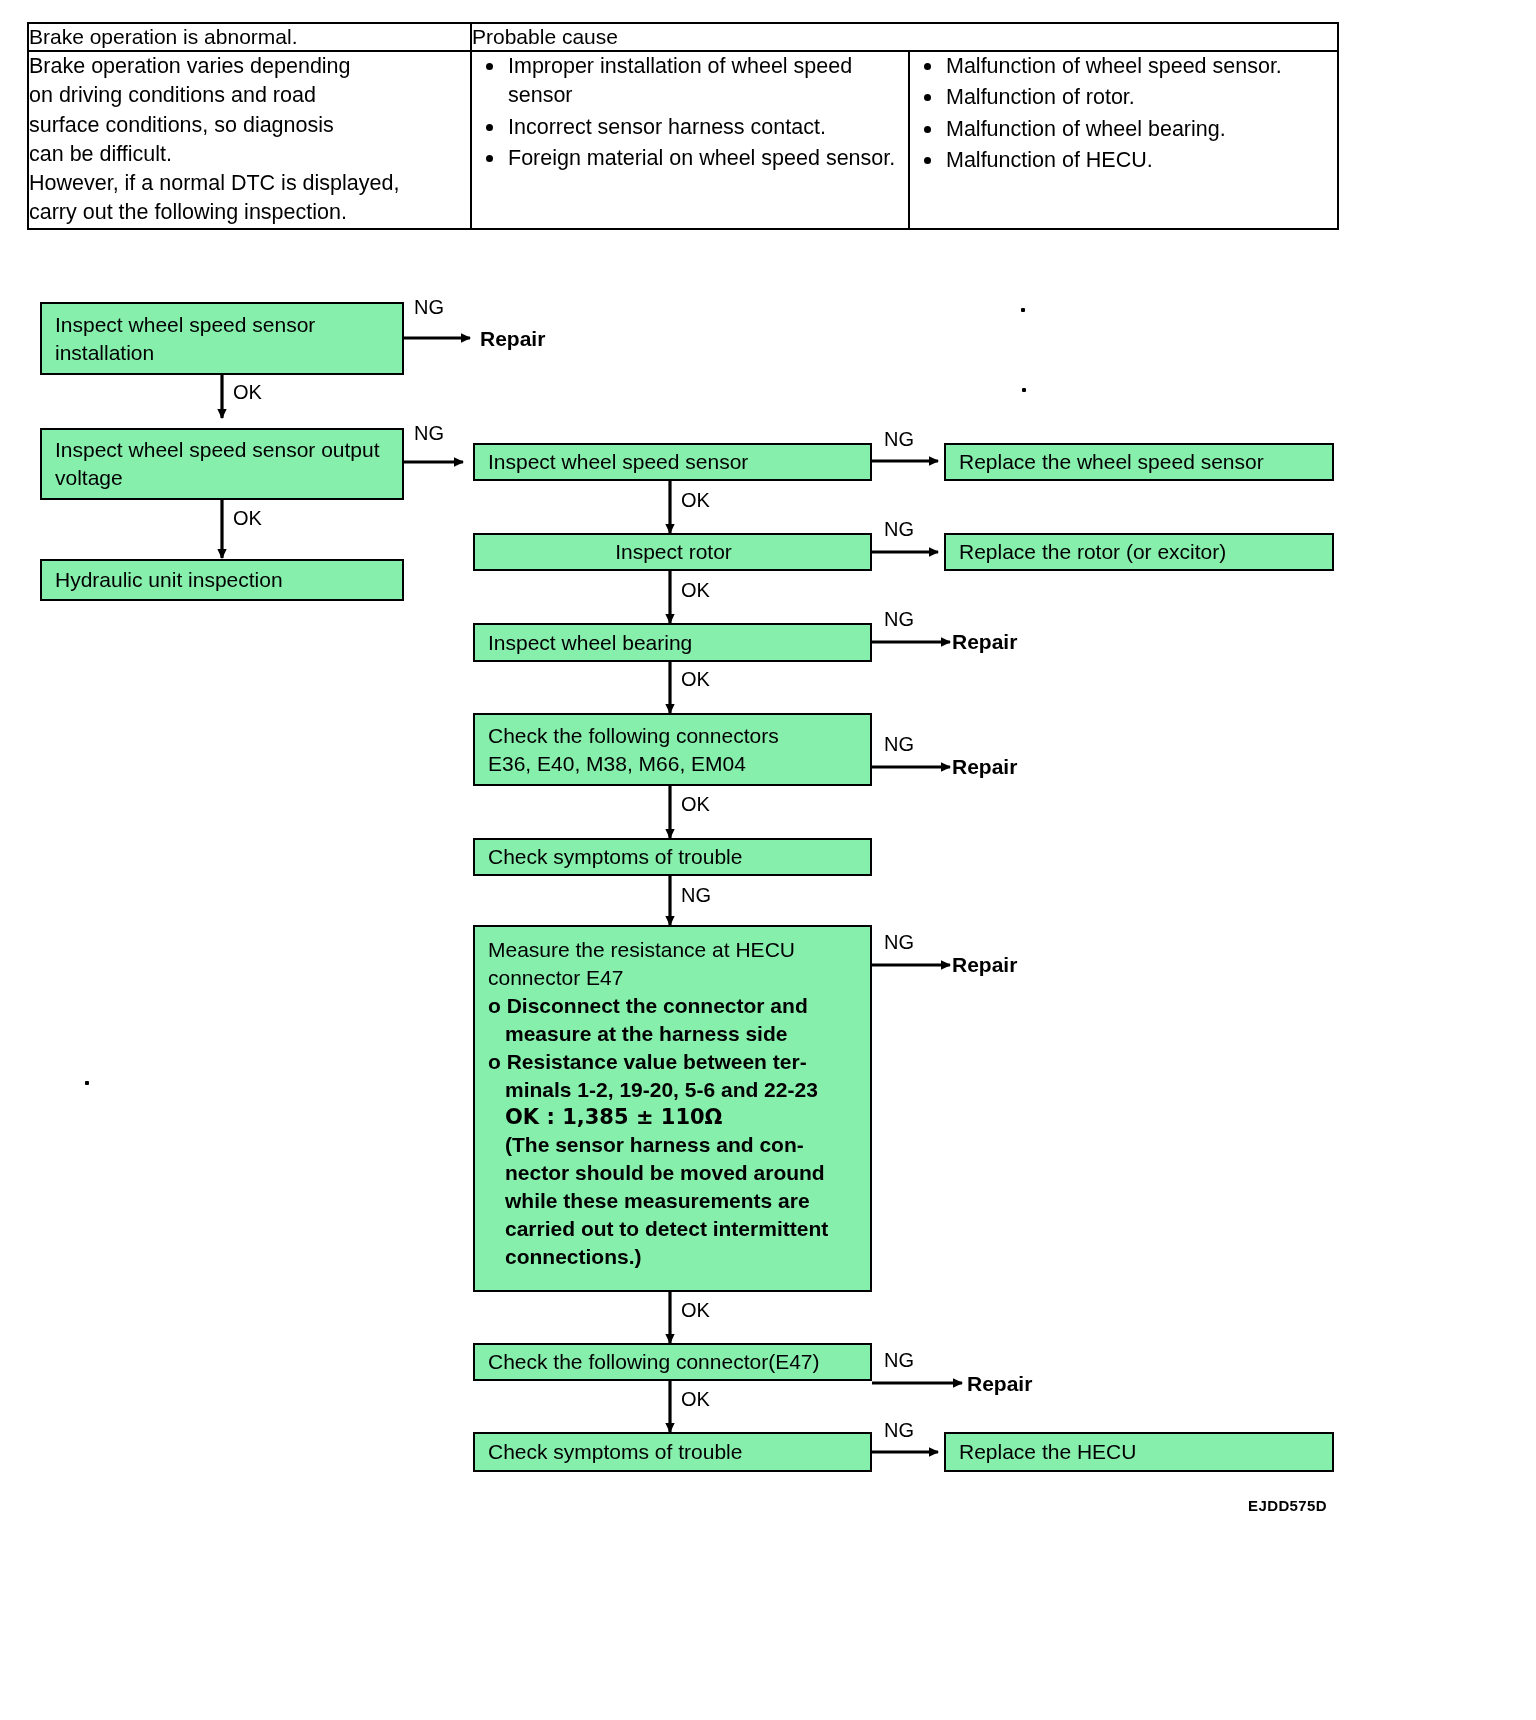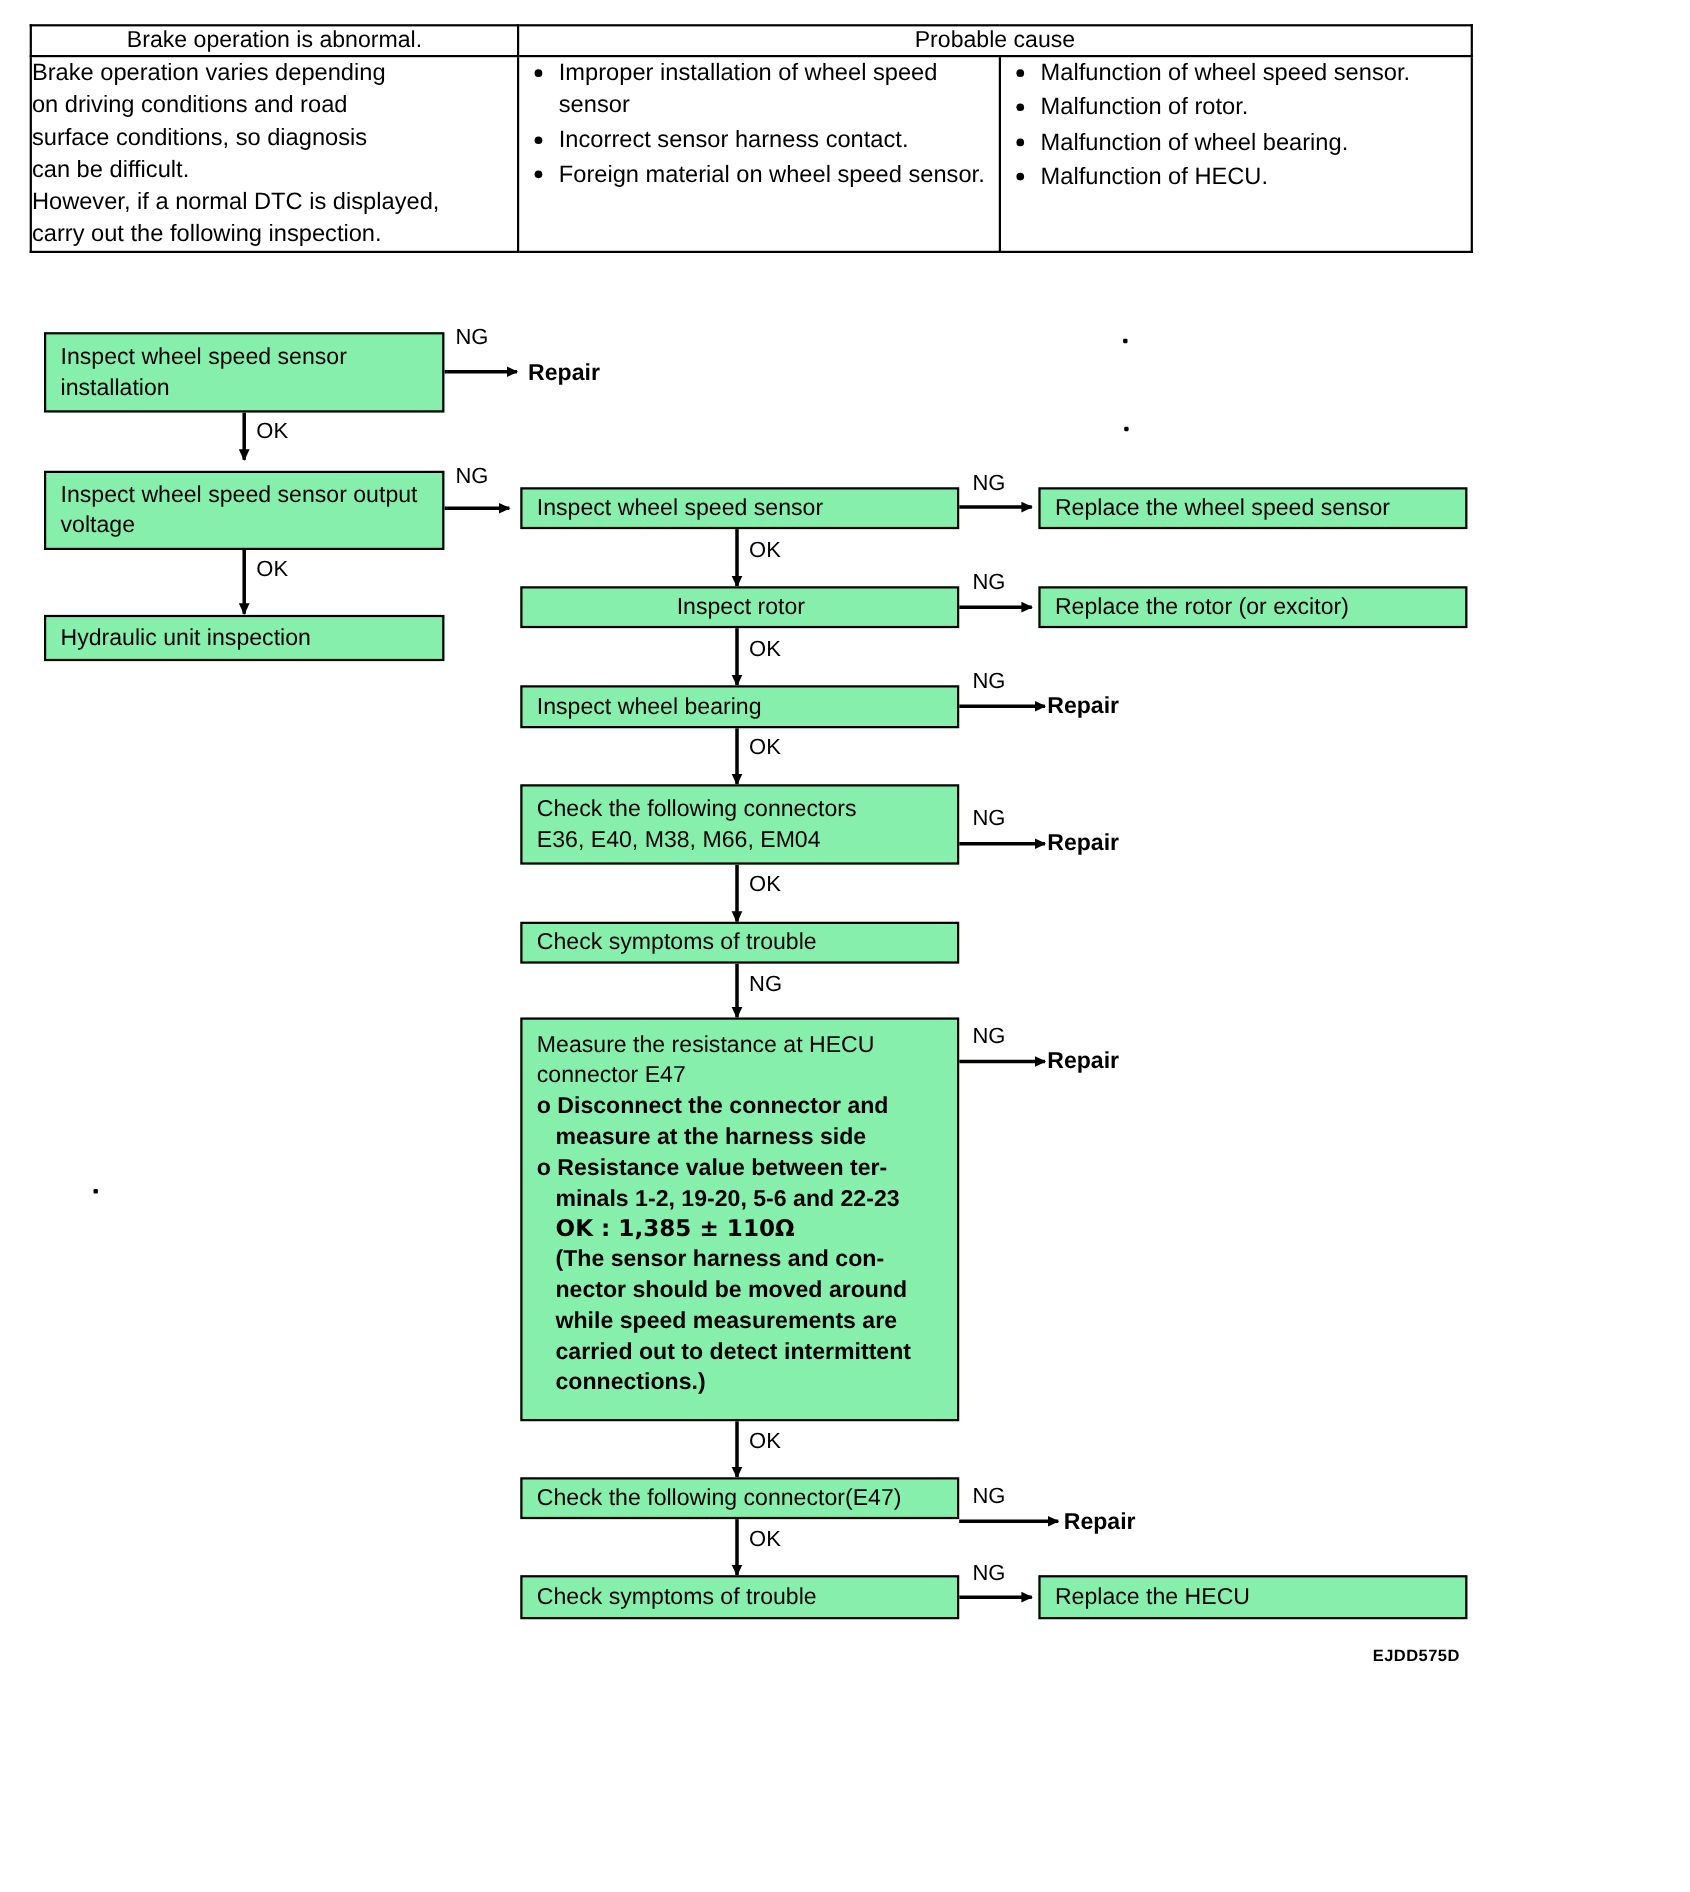--- a/index.html
+++ b/index.html
@@ -22,21 +22,21 @@
     width: 1310px;
     border-collapse: collapse;
     table-layout: fixed;
   }
   .cause-table td, .cause-table th {
     border: 2px solid #000;
     padding: 0;
     vertical-align: top;
   }
   .th-cell {
-    text-align: center;
+    text-align: left;
     font-weight: normal;
     font-size: 21px;
     padding: 7px 4px 8px 4px;
     line-height: 1.25;
     border-radius: 13px;
   }
   .symptom-cell {
     font-size: 21.5px;
     line-height: 1.36;
     padding: 9px 10px 10px 12px;
@@ -240,21 +240,21 @@
     <span class="inner">
       <span class="ind">Measure the resistance at HECU</span>
       <span class="ind">connector E47</span>
       <span class="ind bold">o Disconnect the connector and</span>
       <span class="ind bold" style="padding-left:17px">measure at the harness side</span>
       <span class="ind bold">o Resistance value between ter-</span>
       <span class="ind bold" style="padding-left:17px">minals 1-2, 19-20, 5-6 and 22-23</span>
       <span class="ind bold ohm" style="padding-left:17px">OK : 1,385 ± 110Ω</span>
       <span class="ind bold" style="padding-left:17px">(The sensor harness and con-</span>
       <span class="ind bold" style="padding-left:17px">nector should be moved around</span>
-      <span class="ind bold" style="padding-left:17px">while speed measurements are</span>
+      <span class="ind bold" style="padding-left:17px">while these measurements are</span>
       <span class="ind bold" style="padding-left:17px">carried out to detect intermittent</span>
       <span class="ind bold" style="padding-left:17px">connections.)</span>
     </span>
   </div>
 
   <div class="node" style="left:473px; top:1343px; width:399px; height:38px;">
     <span class="inner">Check the following connector(E47)</span>
   </div>
 
   <div class="node" style="left:473px; top:1432px; width:399px; height:40px;">

